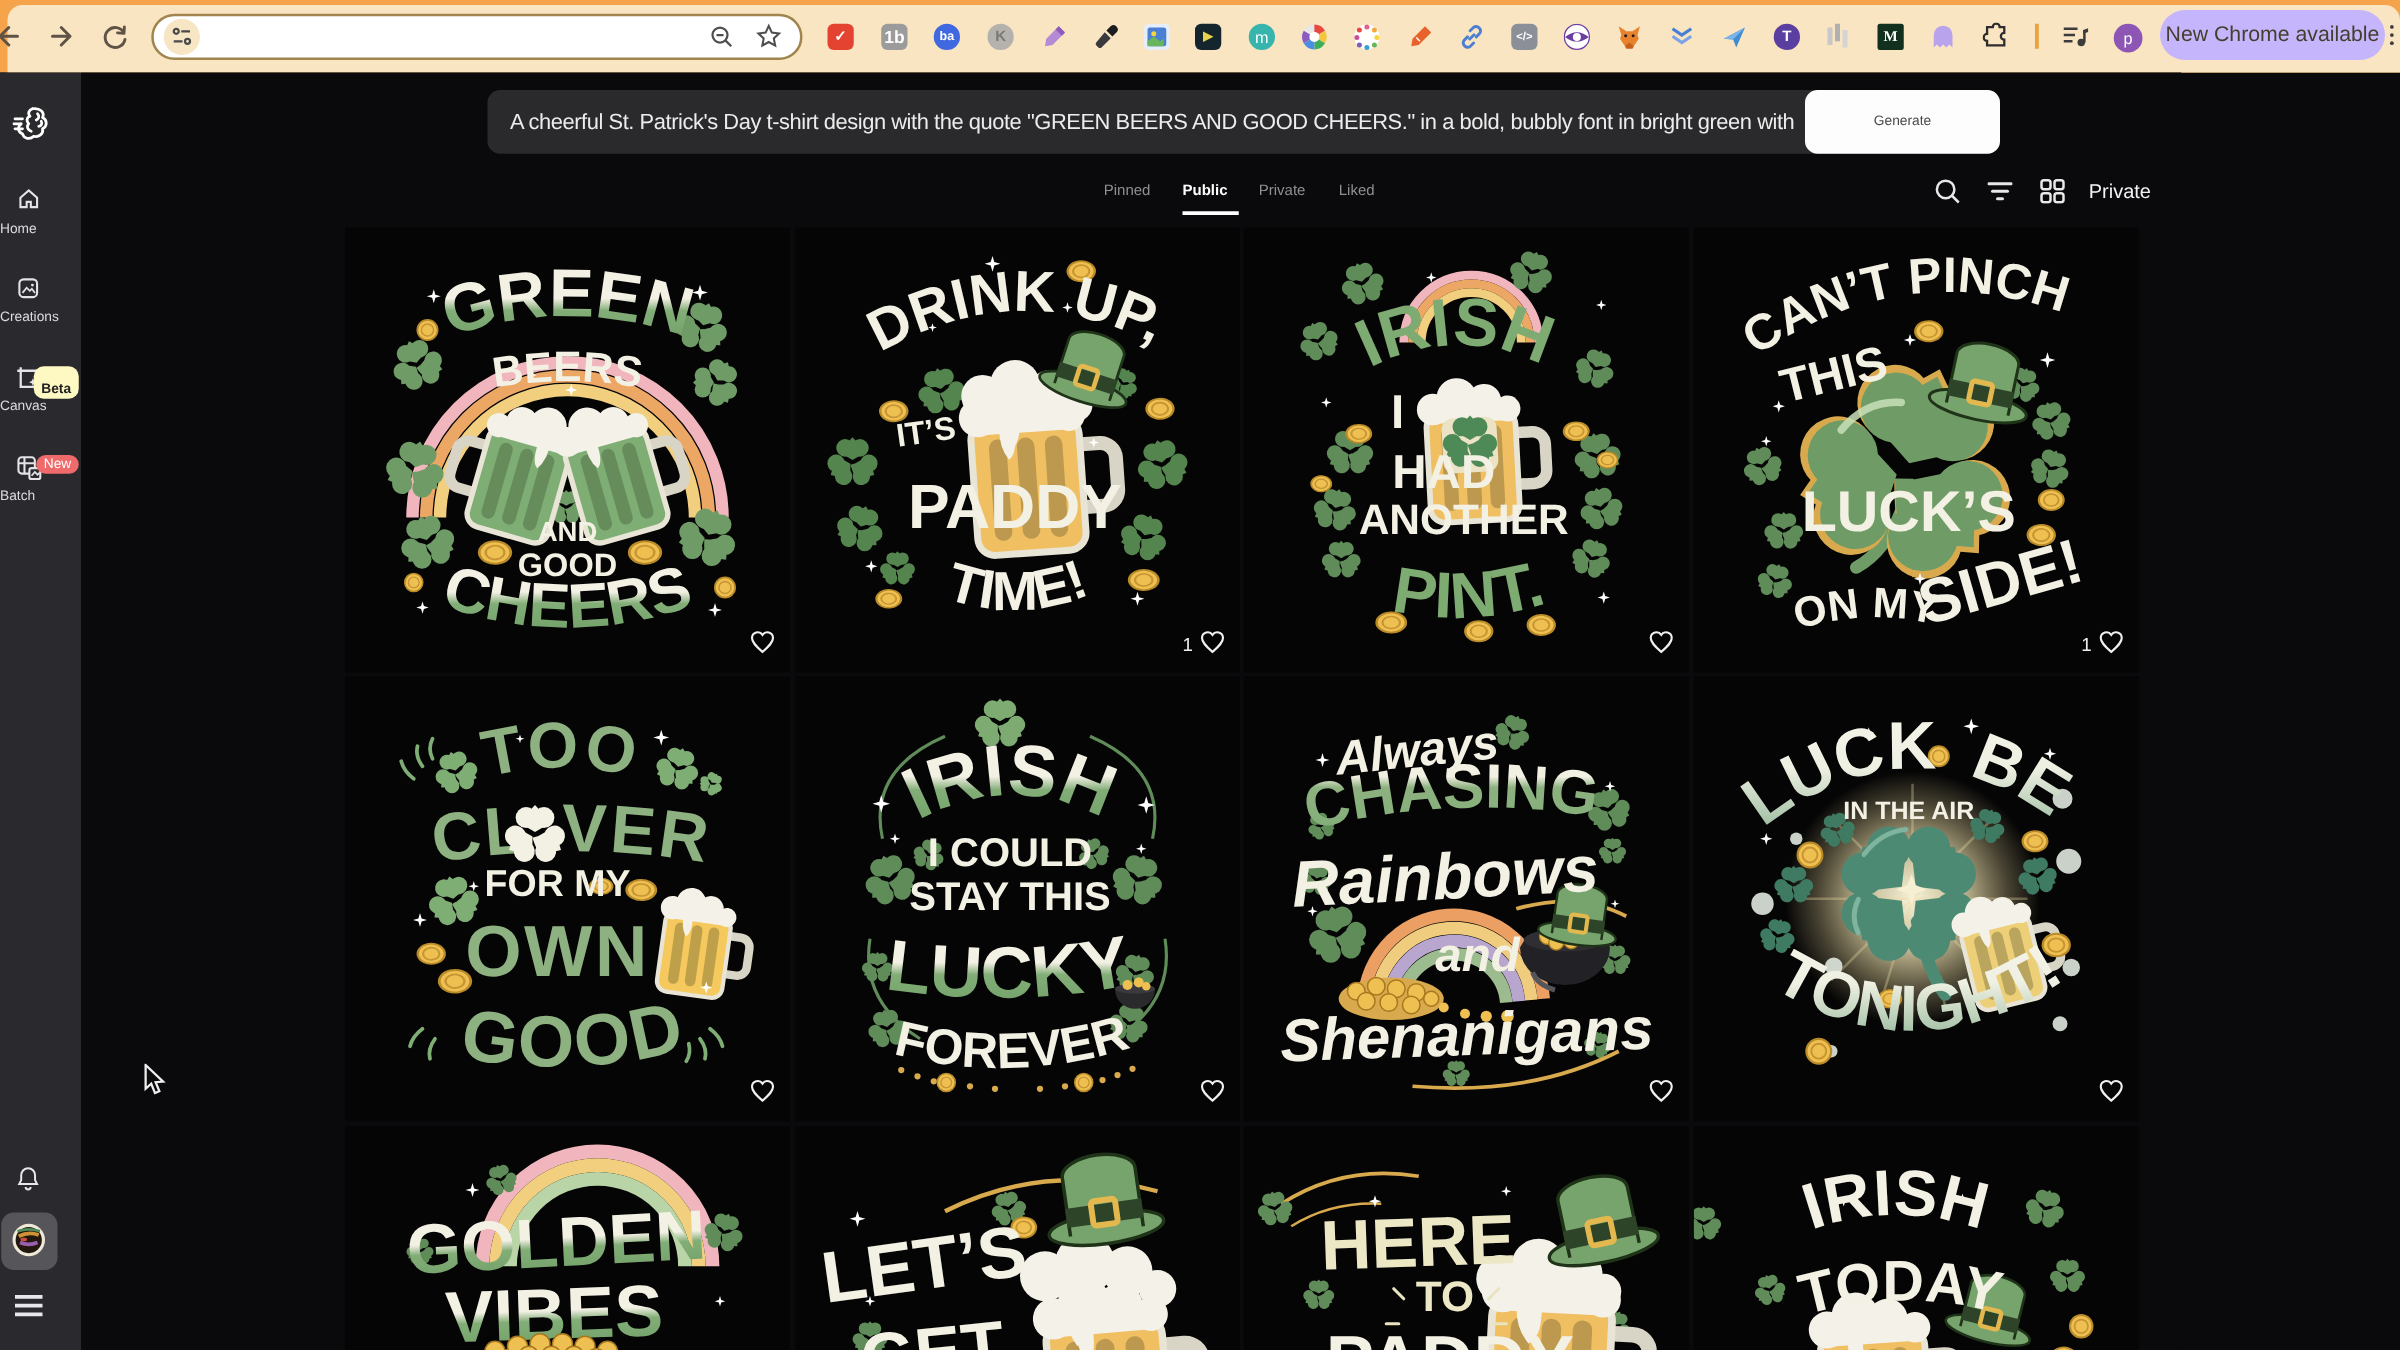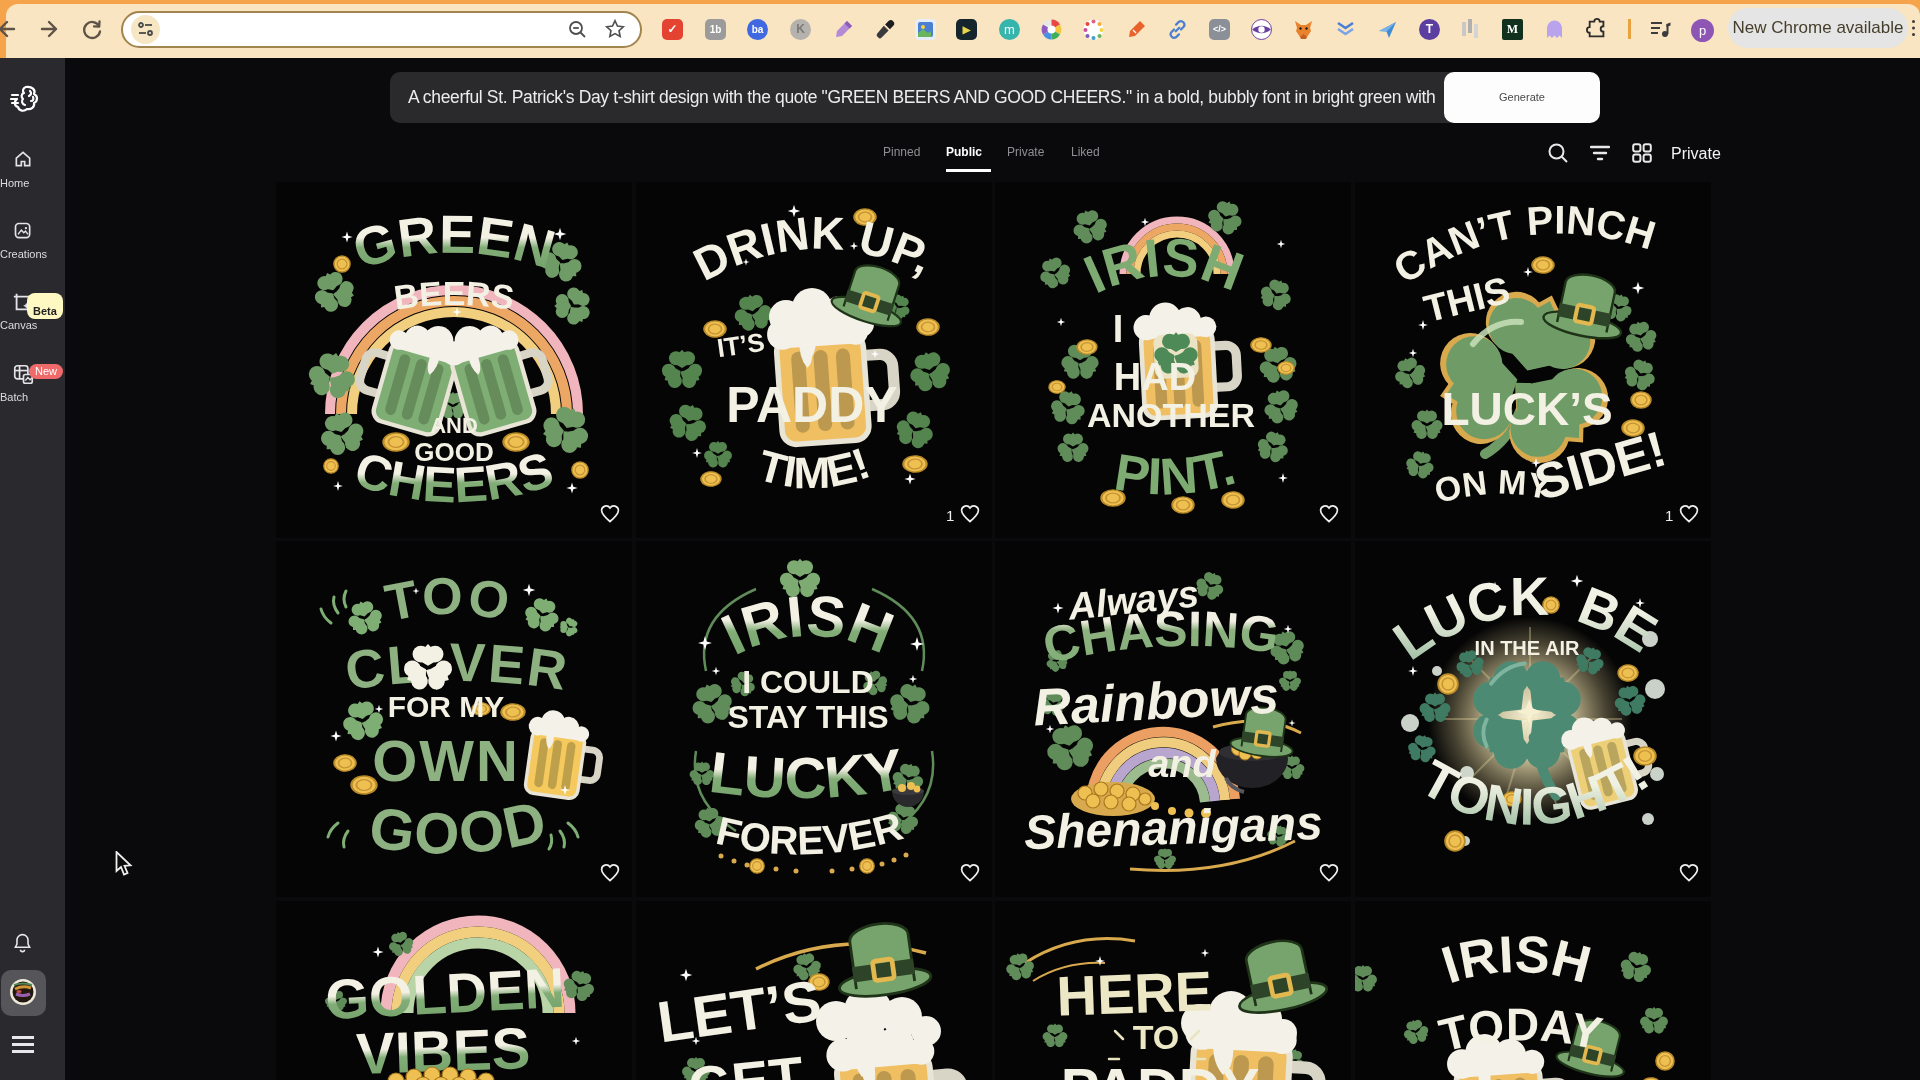--- a/index.html
+++ b/index.html
@@ -3,21 +3,21 @@
 <meta charset="utf-8">
 <style>
 *{margin:0;padding:0;box-sizing:border-box}
 html,body{width:1920px;height:1080px;overflow:hidden;background:#0a0a0c;font-family:"Liberation Sans",sans-serif}
 .abs{position:absolute}
 #chrome{position:absolute;left:0;top:0;width:1920px;height:58px;background:#f5a44c}
 #tab{position:absolute;left:6px;top:4px;width:1914px;height:54px;background:#fae5c2;border-radius:12px 12px 0 0}
 #urlbar{position:absolute;left:121px;top:11px;width:521px;height:37px;background:#fff;border:2px solid #a1854e;border-radius:19px}
 .cicon{position:absolute;top:19px;width:21px;height:21px;border-radius:5px;font-size:12px;font-weight:bold;color:#fff;text-align:center;line-height:21px}
 .circ{border-radius:50%}
-#newchrome{position:absolute;left:1728px;top:8px;width:180px;height:40px;background:#e5e5e5;border-radius:20px;color:#463e2c;font-size:17px;line-height:40px;text-align:center}
+#newchrome{position:absolute;left:1728px;top:8px;width:180px;height:40px;background:#c4b5fd;border-radius:20px;color:#463e2c;font-size:17px;line-height:40px;text-align:center}
 #sidebar{position:absolute;left:0;top:58px;width:65px;height:1022px;background:#2a2a2e}
 .sbtxt{position:absolute;width:88px;text-align:left;color:#dcdce0;font-size:11px}
 #main{position:absolute;left:65px;top:58px;width:1680px;height:1022px;background:#0a0a0c}
 #pbar{position:absolute;left:325px;top:14px;width:1210px;height:51px;background:#2a2a2d;border-radius:10px;overflow:hidden}
 #ptext{position:absolute;left:18px;top:0;width:1030px;height:51px;line-height:51px;color:#ececec;font-size:17.5px;letter-spacing:-0.35px;white-space:nowrap;overflow:hidden}
 #genbtn{position:absolute;left:1054px;top:0;width:156px;height:51px;background:#fdfdfd;border-radius:10px;color:#494949;font-size:18px;text-align:center;line-height:51px}
 .tab{position:absolute;top:87px;font-size:12px;color:#8e8f93}
 .tile{position:absolute;width:356px;height:356px;background:#050505;overflow:hidden}
 svg text{font-family:"Liberation Sans",sans-serif}
 </style>
@@ -42,21 +42,21 @@
   <svg class="abs" style="left:567px;top:19px" width="21" height="21" viewBox="0 0 21 21" fill="none" stroke="#4f4f4f" stroke-width="1.8">
     <circle cx="9" cy="9" r="6"></circle>
       <line x1="13.5" y1="13.5" x2="18" y2="18"></line>
       <line x1="6.2" y1="9" x2="11.8" y2="9"></line>
   </svg>
   <svg class="abs" style="left:604px;top:18px" width="22" height="22" viewBox="0 0 24 24" fill="none" stroke="#4f4f4f" stroke-width="1.8">
     <path d="M12 3l2.7 5.8 6.3.8-4.6 4.3 1.2 6.2L12 17l-5.6 3.1 1.2-6.2L3 9.6l6.3-.8z"></path>
   </svg>
 
   <div class="cicon" style="left:662px;background:#e44332">✓</div>
-  <div class="cicon" style="left:705px;background:#9b9b9b;font-size:10px">1b</div>
+  <div class="cicon" style="left:705px;background:#9b9b9b;font-size:14px">1b</div>
   <div class="cicon circ" style="left:747px;background:#4069e1;font-size:10px">ba</div>
   <div class="cicon circ" style="left:790px;background:#b5b2ad;color:#7a7a76">K</div>
   <svg class="abs" style="left:834px;top:19px" width="20" height="20" viewBox="0 0 20 20">
       <path d="M13 2 l5 5 -10 10 -6 1 1 -6z" fill="#b48ad6"></path>
       <path d="M13 2 l5 5 -2.5 2.5 -5 -5z" fill="#8d5cb8"></path>
     </svg>
   <svg class="abs" style="left:874px;top:19px" width="21" height="21" viewBox="0 0 21 21">
       <path d="M14.5 2 a3.4 3.4 0 0 1 4.8 4.8 l-3.4 3.4 -4.8 -4.8z" fill="#1d1d1f"></path>
       <path d="M9.8 6.7 l4.8 4.8 -7.2 7.2 a2 2 0 0 1 -2.9 0 l-1.2 -1.2 a2 2 0 0 1 0 -2.9z" fill="#3a3a3e"></path>
     </svg>

